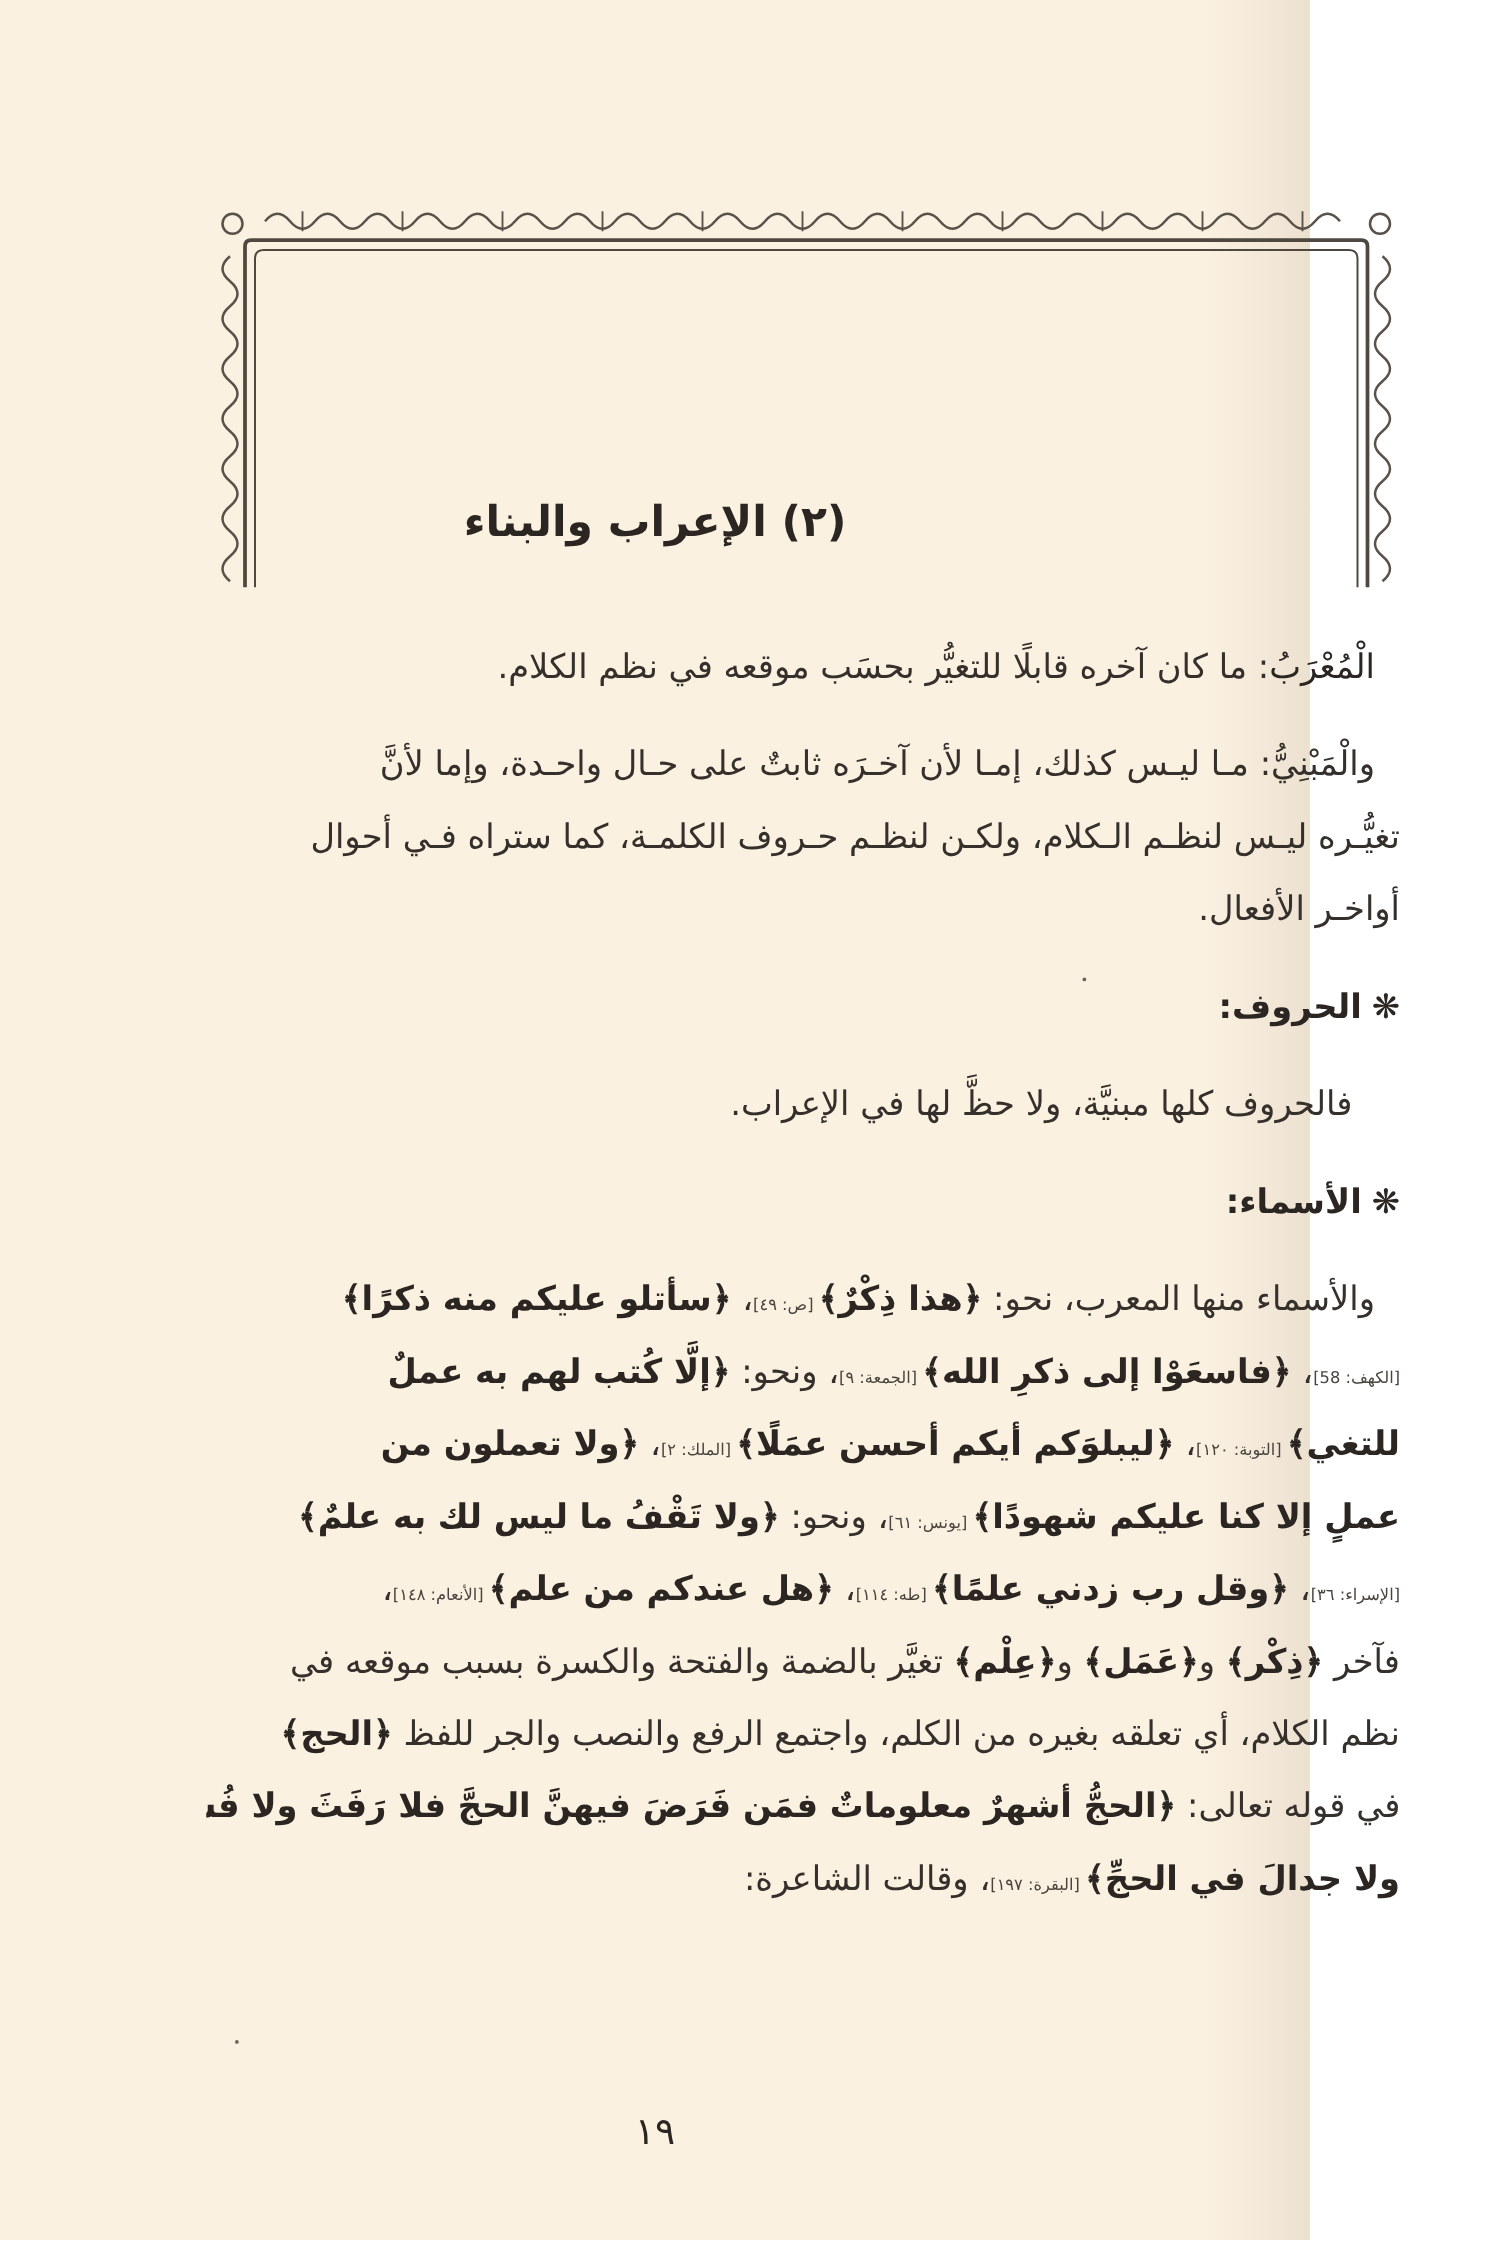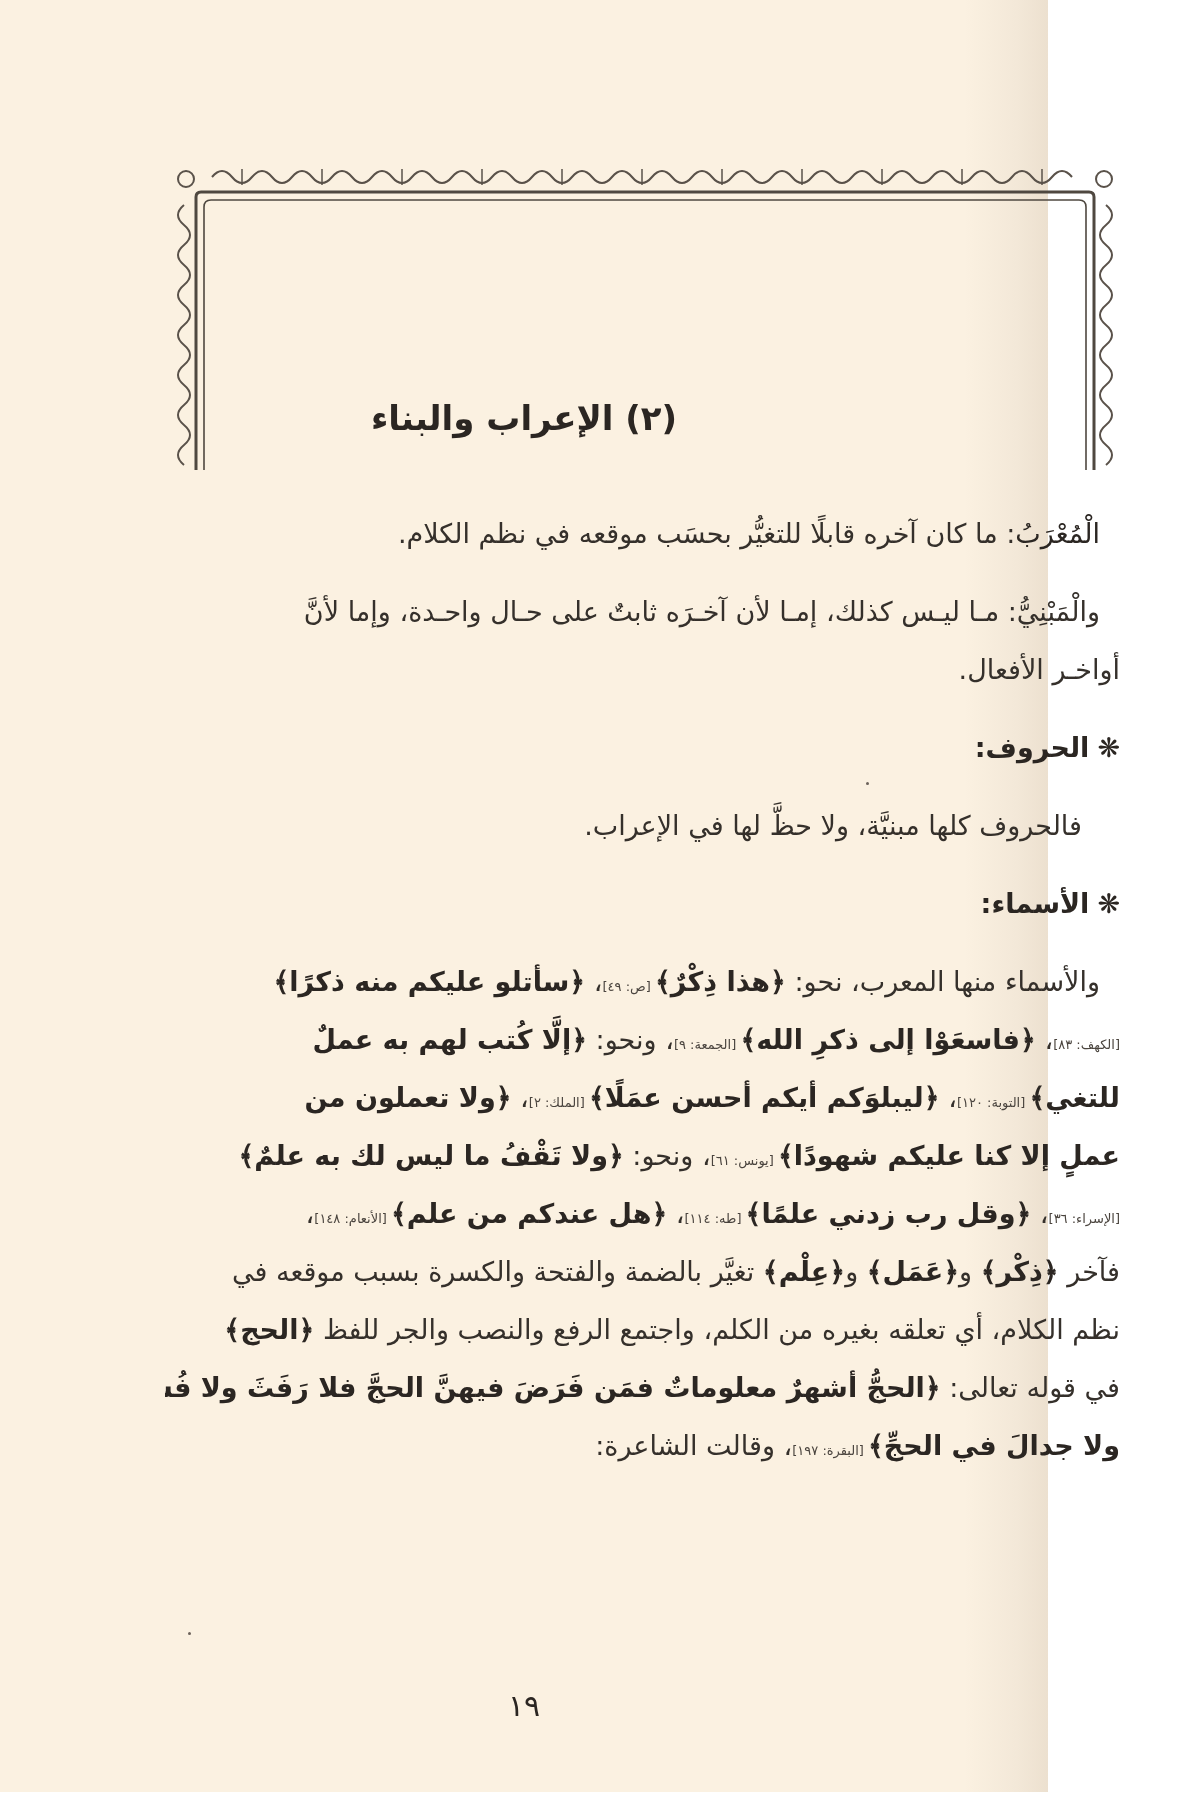--- a/index.html
+++ b/index.html
@@ -84,20 +84,21 @@
 
   <div class="body-text">
 
     <div class="line" style="padding-right:20px;text-align:right;">
       <span class="heading" style="font-weight:normal">الْمُعْرَبُ</span><span>: ما كان آخره قابلًا للتغيُّر بحسَب موقعه في نظم الكلام.</span>
     </div>
 
     <div class="spacer"></div>
 
     <div class="line" style="padding-right:20px;">والْمَبْنِيُّ: مـا ليـس كذلك، إمـا لأن آخـرَه ثابتٌ على حـال واحـدة، وإما لأنَّ</div>
+    <div class="line">تغيُّـره ليـس لنظـم الـكلام، ولكـن لنظـم حـروف الكلمـة، كما ستراه فـي أحوال</div>
     <div class="line" style="text-align:right;">أواخـر الأفعال.</div>
 
     <div class="spacer"></div>
 
     <div class="line heading" style="text-align:right;">
       <span class="star">❋</span><span>الحروف:</span>
     </div>
 
     <div class="spacer"></div>
 
@@ -106,21 +107,21 @@
     <div class="spacer"></div>
 
     <div class="line heading" style="text-align:right;">
       <span class="star">❋</span><span>الأسماء:</span>
     </div>
 
     <div class="spacer"></div>
 
     <div id="nouns-lines">
         <div class="line" style="padding-right: 20px;"><span class="">والأسماء منها المعرب، نحو: </span><span class="quran">﴿هذا ذِكْرٌ﴾</span><span class="cite"> [ص: ٤٩]</span><span class="">، </span><span class="quran">﴿سأتلو عليكم منه ذكرًا﴾</span></div>
-        <div class="line"><span class="cite">[الكهف: ٨٣]</span><span class="">، </span><span class="quran">﴿فاسعَوْا إلى ذكرِ الله﴾</span><span class="cite"> [الجمعة: ٩]</span><span class="">، ونحو: </span><span class="quran">﴿إلَّا كُتب لهم به عملٌ</span></div>
+        <div class="line"><span class="cite">[الكهف: 58]</span><span class="">، </span><span class="quran">﴿فاسعَوْا إلى ذكرِ الله﴾</span><span class="cite"> [الجمعة: ٩]</span><span class="">، ونحو: </span><span class="quran">﴿إلَّا كُتب لهم به عملٌ</span></div>
         <div class="line"><span class="quran">للتغي﴾</span><span class="cite"> [التوبة: ١٢٠]</span><span class="">، </span><span class="quran">﴿ليبلوَكم أيكم أحسن عمَلًا﴾</span><span class="cite"> [الملك: ٢]</span><span class="">، </span><span class="quran">﴿ولا تعملون من</span></div>
         <div class="line"><span class="quran">عملٍ إلا كنا عليكم شهودًا﴾</span><span class="cite"> [يونس: ٦١]</span><span class="">، ونحو: </span><span class="quran">﴿ولا تَقْفُ ما ليس لك به علمٌ﴾</span></div>
         <div class="line"><span class="cite">[الإسراء: ٣٦]</span><span class="">، </span><span class="quran">﴿وقل رب زدني علمًا﴾</span><span class="cite"> [طه: ١١٤]</span><span class="">، </span><span class="quran">﴿هل عندكم من علم﴾</span><span class="cite"> [الأنعام: ١٤٨]</span><span class="">،</span></div>
         <div class="line"><span class="">فآخر </span><span class="quran">﴿ذِكْر﴾</span><span class=""> و</span><span class="quran">﴿عَمَل﴾</span><span class=""> و</span><span class="quran">﴿عِلْم﴾</span><span class=""> تغيَّر بالضمة والفتحة والكسرة بسبب موقعه في</span></div>
         <div class="line"><span class="">نظم الكلام، أي تعلقه بغيره من الكلم، واجتمع الرفع والنصب والجر للفظ </span><span class="quran">﴿الحج﴾</span></div>
         <div class="line"><span class="">في قوله تعالى: </span><span class="quran">﴿الحجُّ أشهرٌ معلوماتٌ فمَن فَرَضَ فيهنَّ الحجَّ فلا رَفَثَ ولا فُسوقَ</span></div>
         <div class="line" style="text-align: right;"><span class="quran">ولا جدالَ في الحجِّ﴾</span><span class="cite"> [البقرة: ١٩٧]</span><span class="">، وقالت الشاعرة:</span></div>
       </div>
   </div>
 

